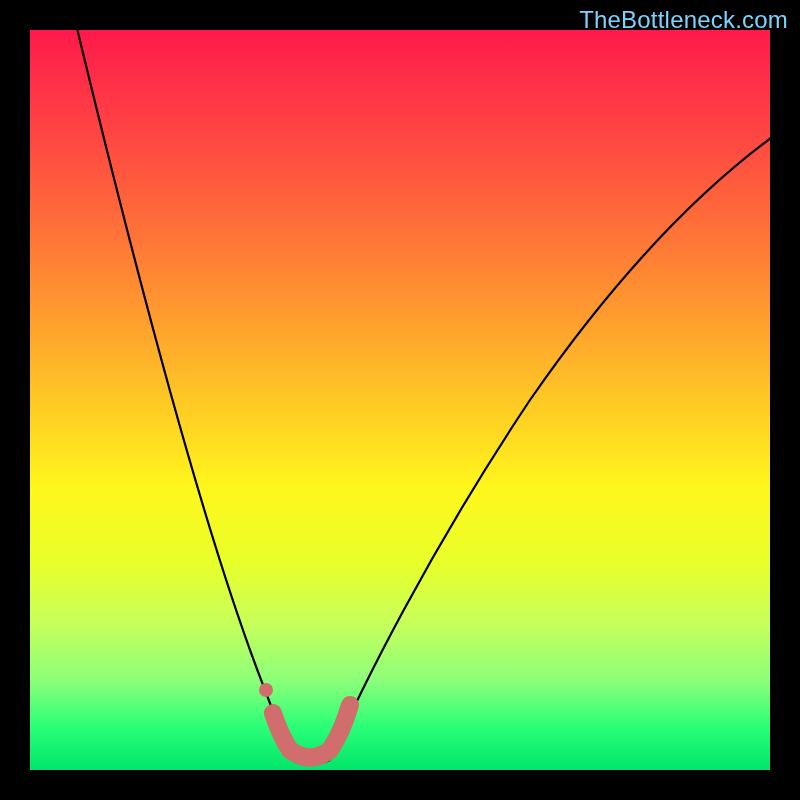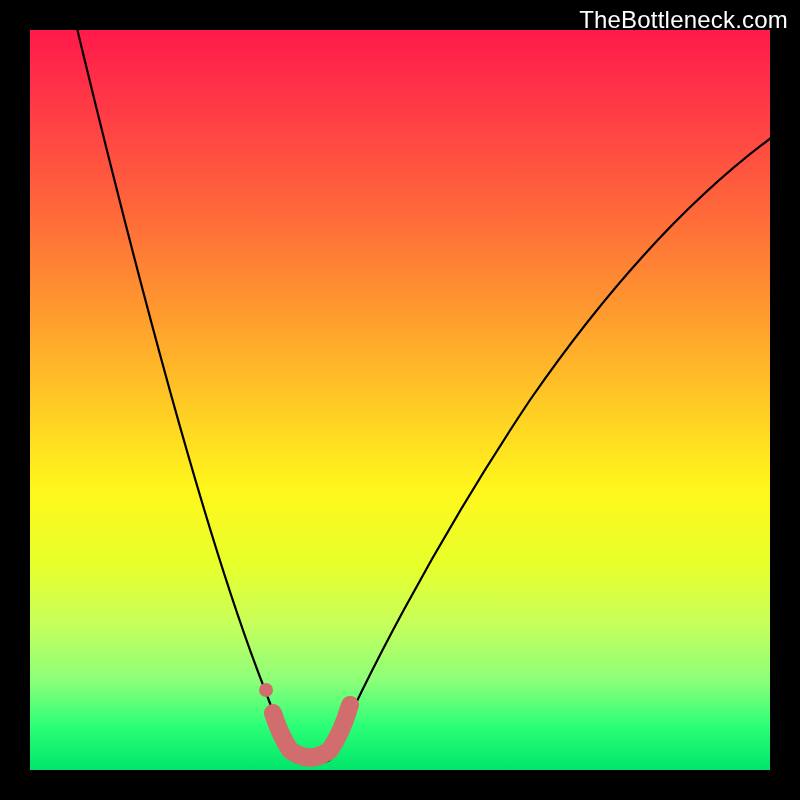--- a/index.html
+++ b/index.html
@@ -28,21 +28,21 @@
       #c8ff5a 80%,
       #8bff7a 88%,
       #2cff77 94%,
       #00e56a 100%
     );
   }
   .watermark {
     position: absolute;
     top: 6px;
     right: 12px;
-    color: #ffffff;
+    color: #7dd3fc;
     font-size: 24px;
     font-weight: 500;
     letter-spacing: 0.2px;
     user-select: none;
   }
   svg.overlay {
     position: absolute;
     left: 0;
     top: 0;
     width: 740px;

